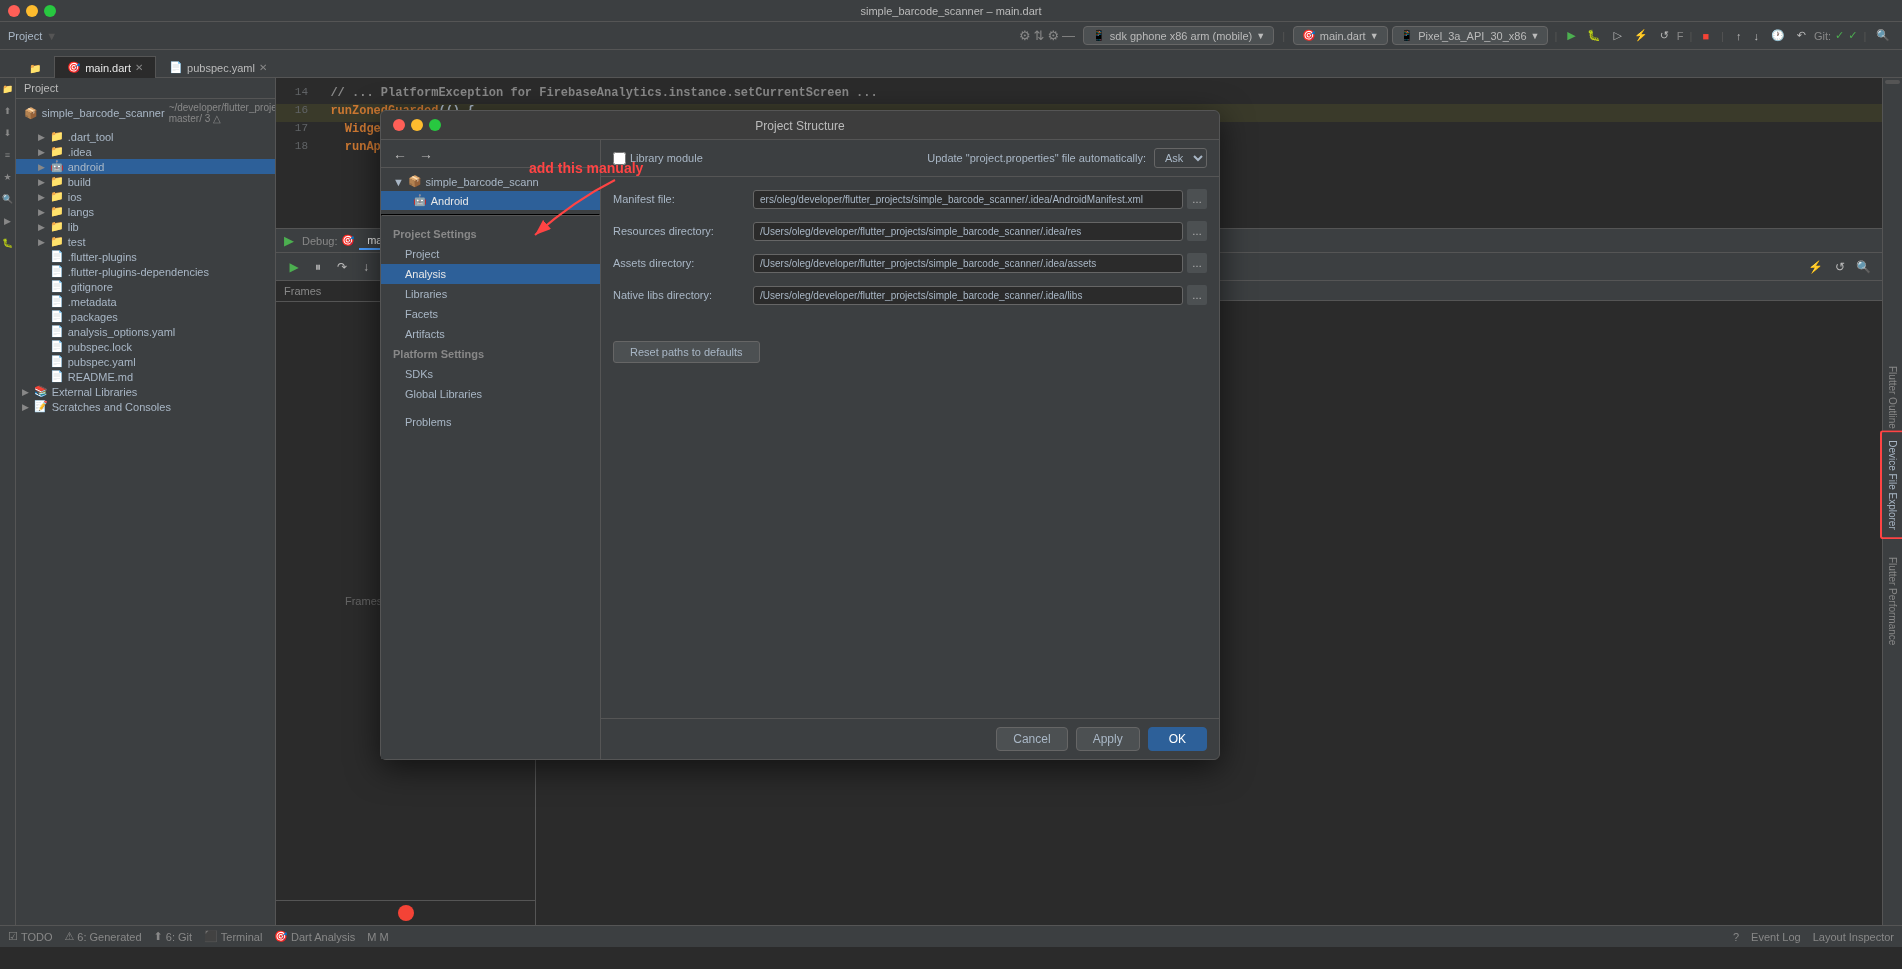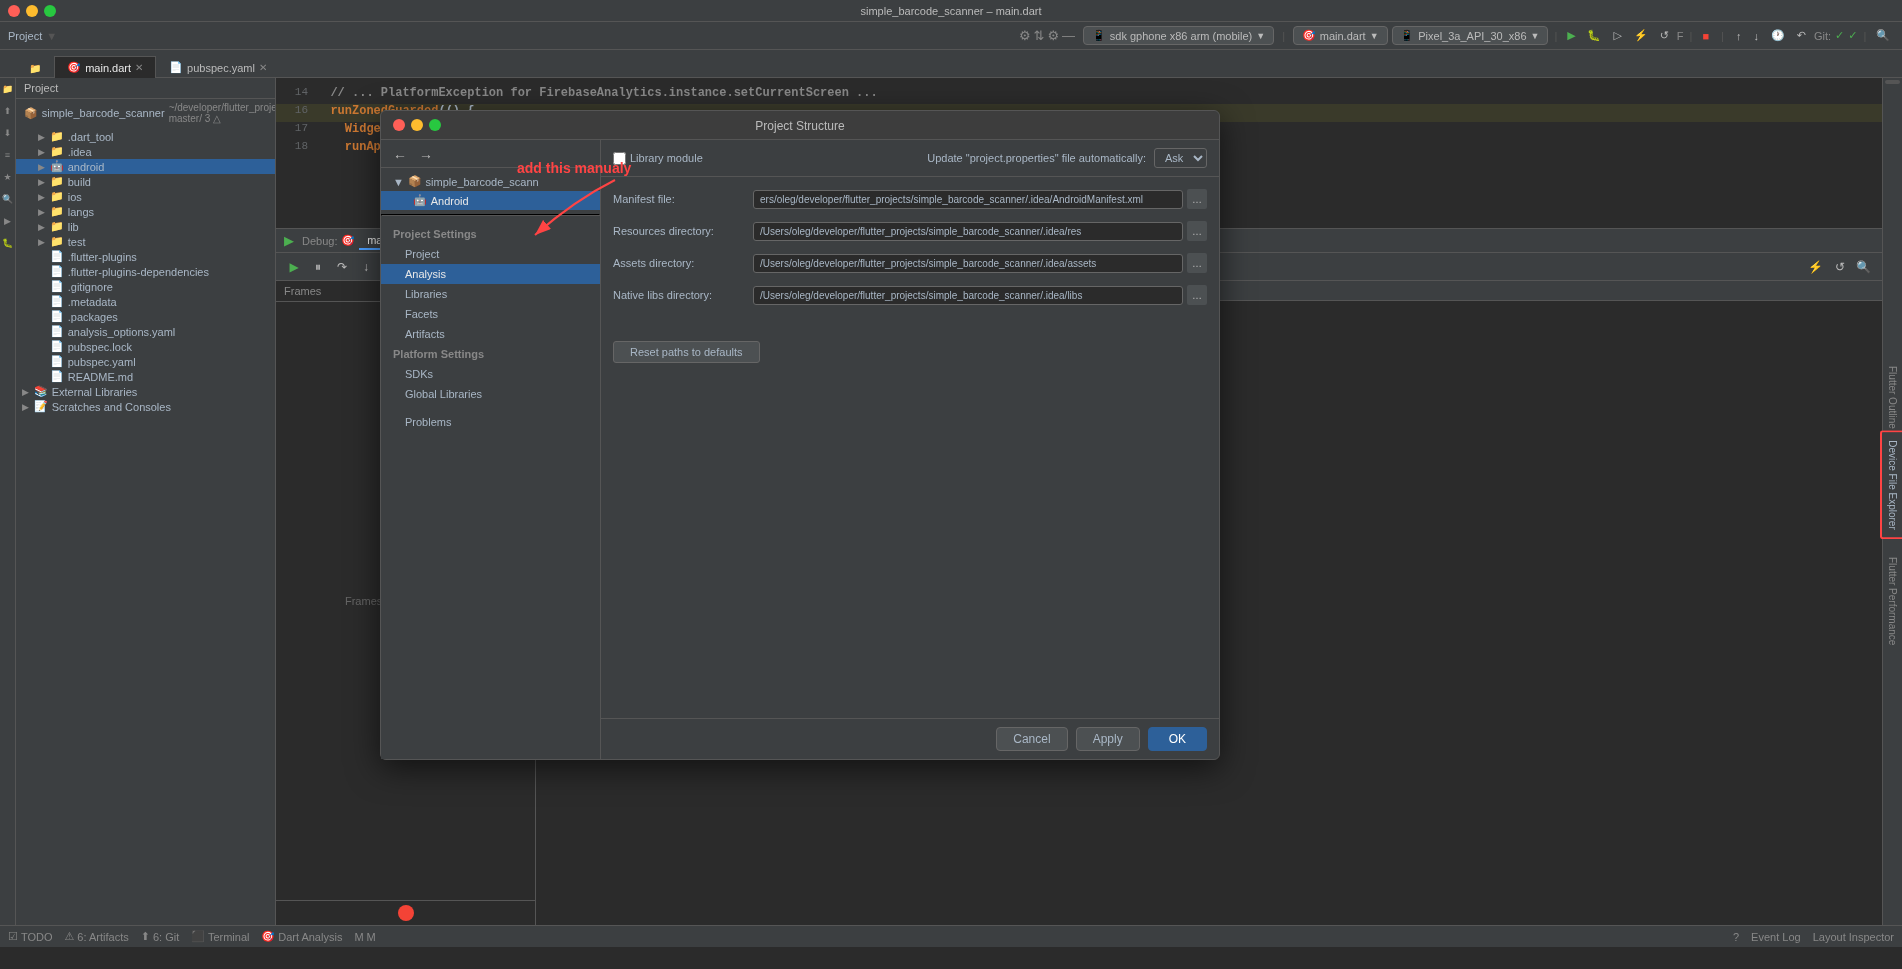--- a/index.html
+++ b/index.html
@@ -435,21 +435,21 @@
 </div>
 
 <div class="status-bar">
   <div class="status-left">
     <div class="status-item">
       <span>☑</span>
       <span>TODO</span>
     </div>
     <div class="status-item">
       <span>⚠</span>
-      <span>6: Artifacts</span>
+      <span>6: Generated</span>
     </div>
     <div class="status-item">
       <span>⬆</span>
       <span>6: Git</span>
     </div>
     <div class="status-item">
       <span>⬛</span>
       <span>Terminal</span>
     </div>
     <div class="status-item">
@@ -590,18 +590,18 @@
 <div style="position:fixed;top:170px;left:505px;pointer-events:none;z-index:300;">
 
   <svg width="120" height="80" style="position:absolute;top:0;left:0;">
     <defs>
       <marker id="arrowhead" markerWidth="8" markerHeight="6" refX="8" refY="3" orient="auto">
         <polygon points="0 0, 8 3, 0 6" fill="#ff4444"></polygon>
       </marker>
     </defs>
     <path d="M 110,10 Q 70,30 30,65" stroke="#ff4444" stroke-width="2" fill="none" marker-end="url(#arrowhead)"></path>
   </svg>
-  <span style="position:absolute;top:-10px;left:12px;color:#ff4444;font-size:14px;font-weight:bold;white-space:nowrap;text-align:right;">add this manualy</span>
+  <span style="position:absolute;top:-10px;left:24px;color:#ff4444;font-size:14px;font-weight:bold;white-space:nowrap;text-align:right;">add this manualy</span>
 </div>
 
 <div style="position:fixed;right:0;top:50%;transform:translateY(-50%) rotate(0deg);z-index:250;background:#3c3f41;border:2px solid #ff4444;border-right:none;border-radius:3px 0 0 3px;padding:8px 3px;cursor:pointer;writing-mode:vertical-rl;">
   <span style="font-size:10px;color:#a9b7c6;white-space:nowrap;">Device File Explorer</span>
 </div>
 
 </body></html>

